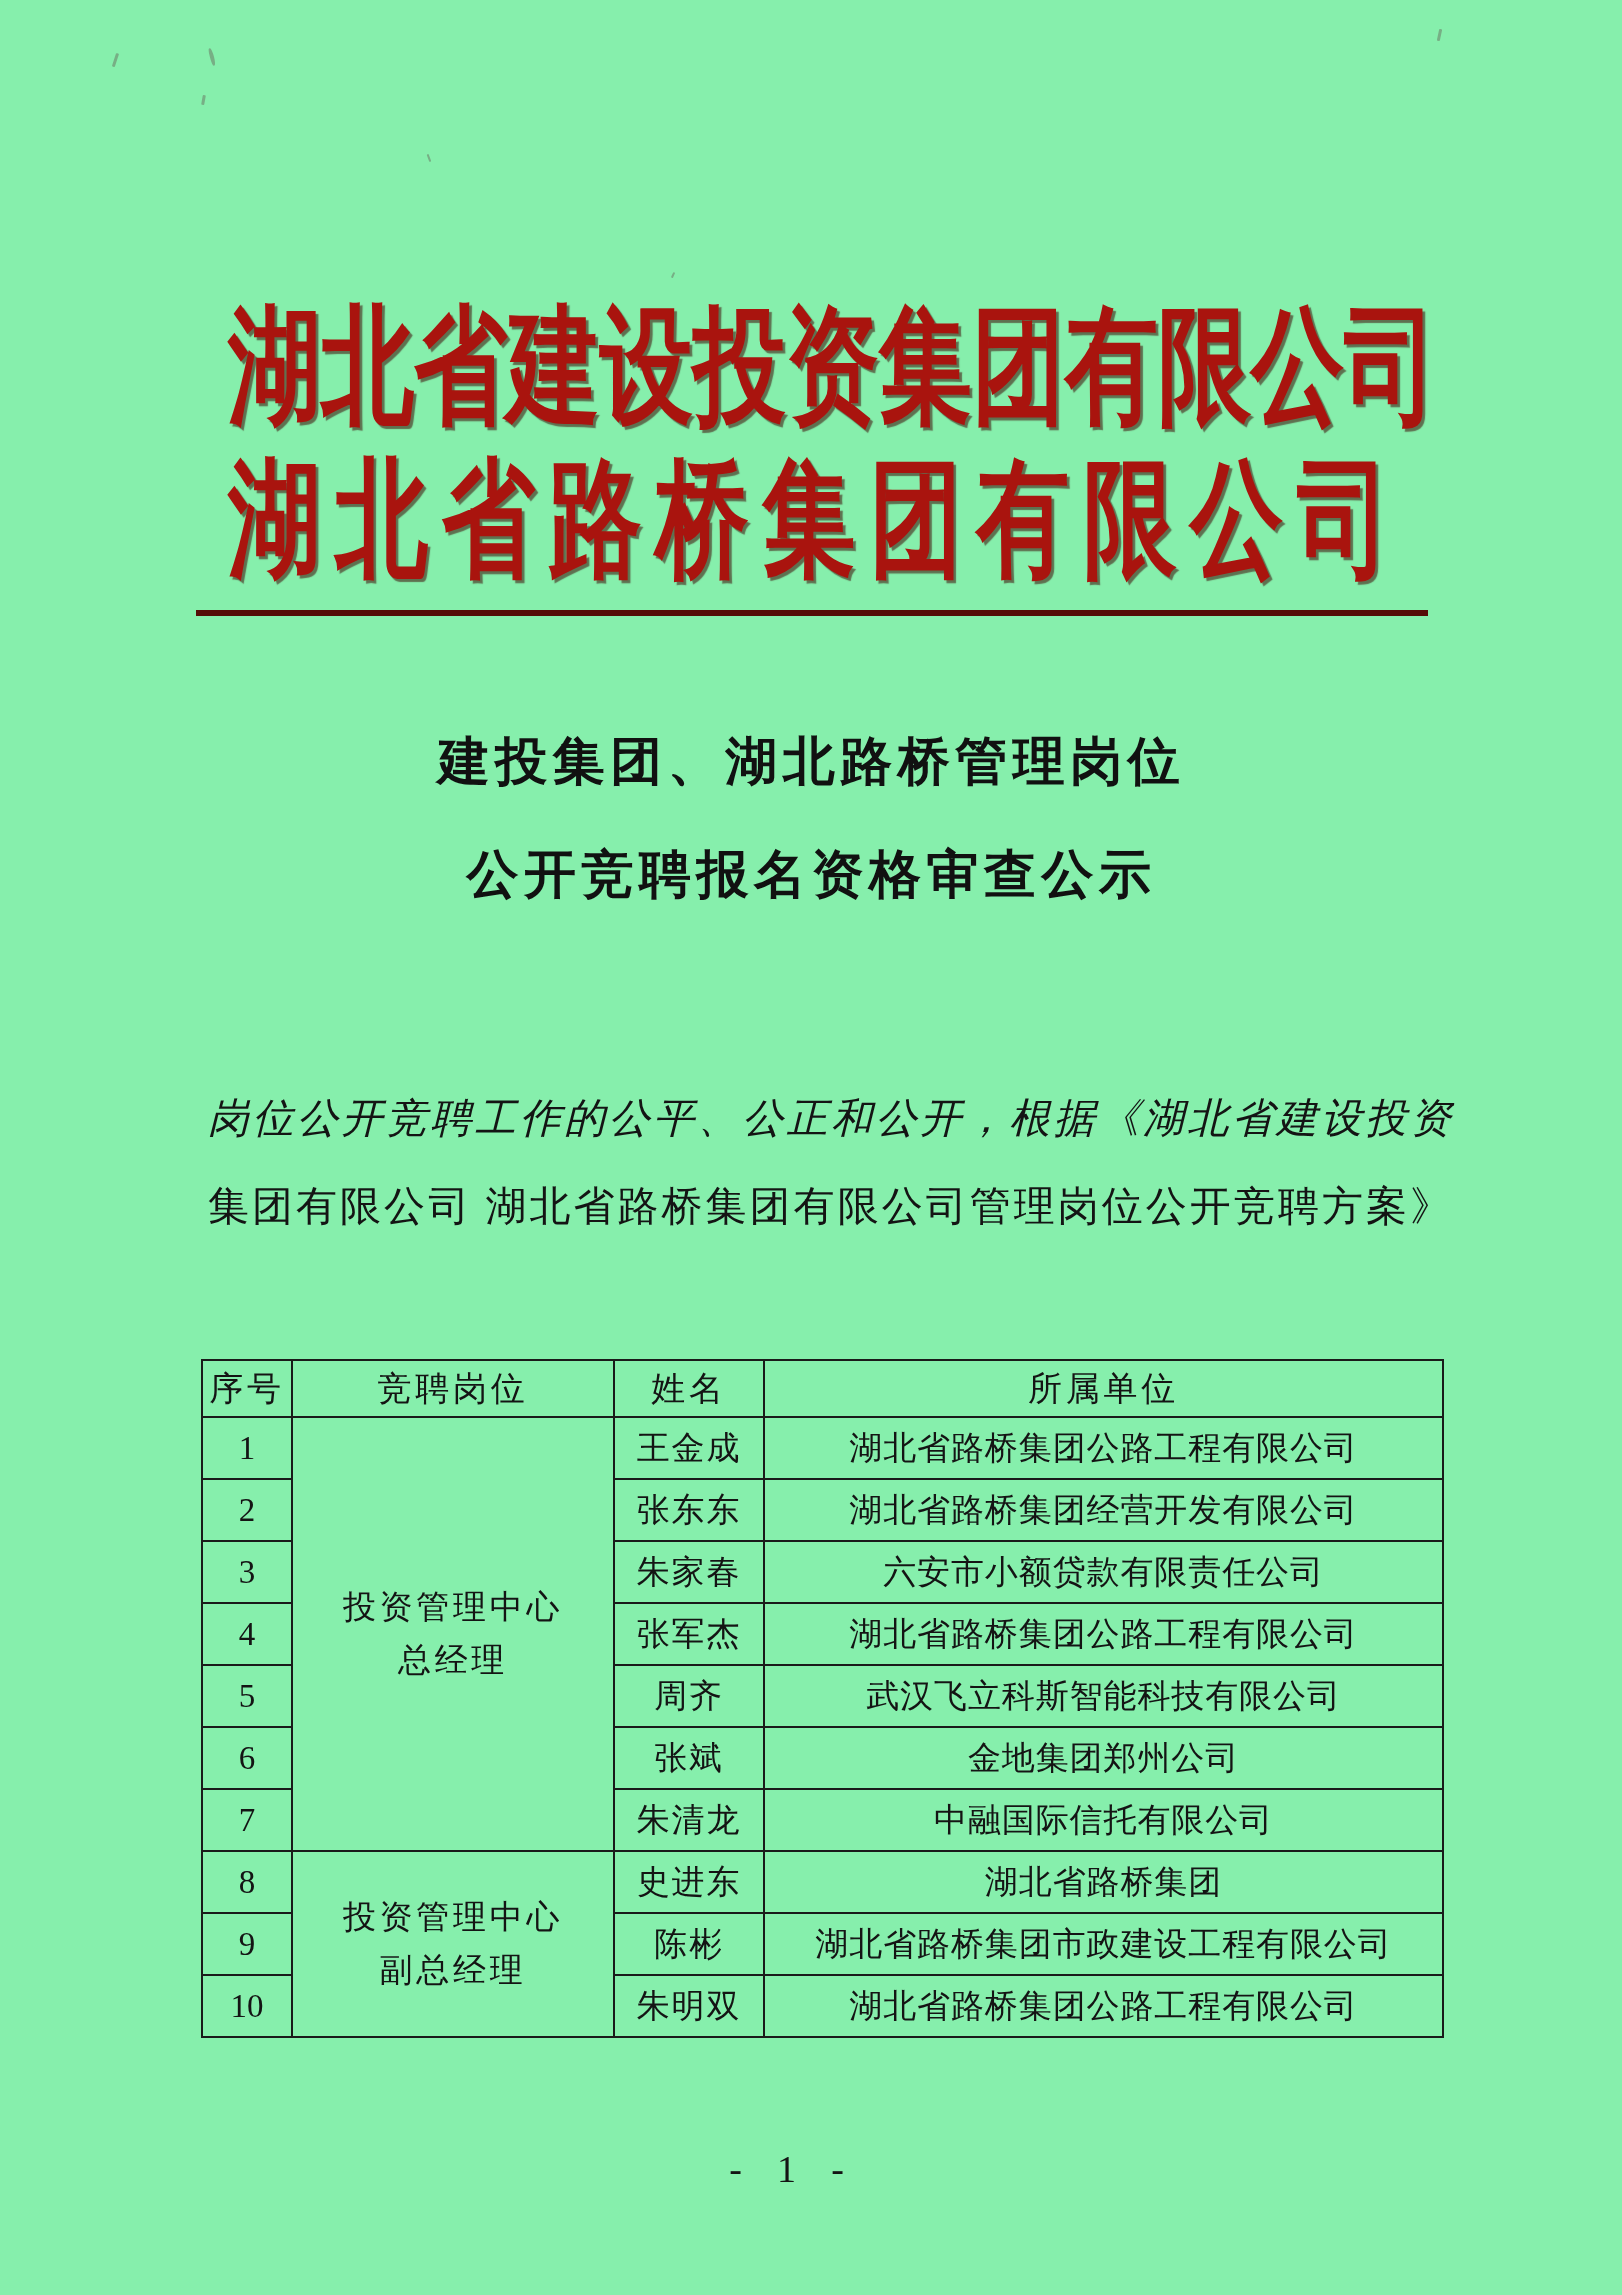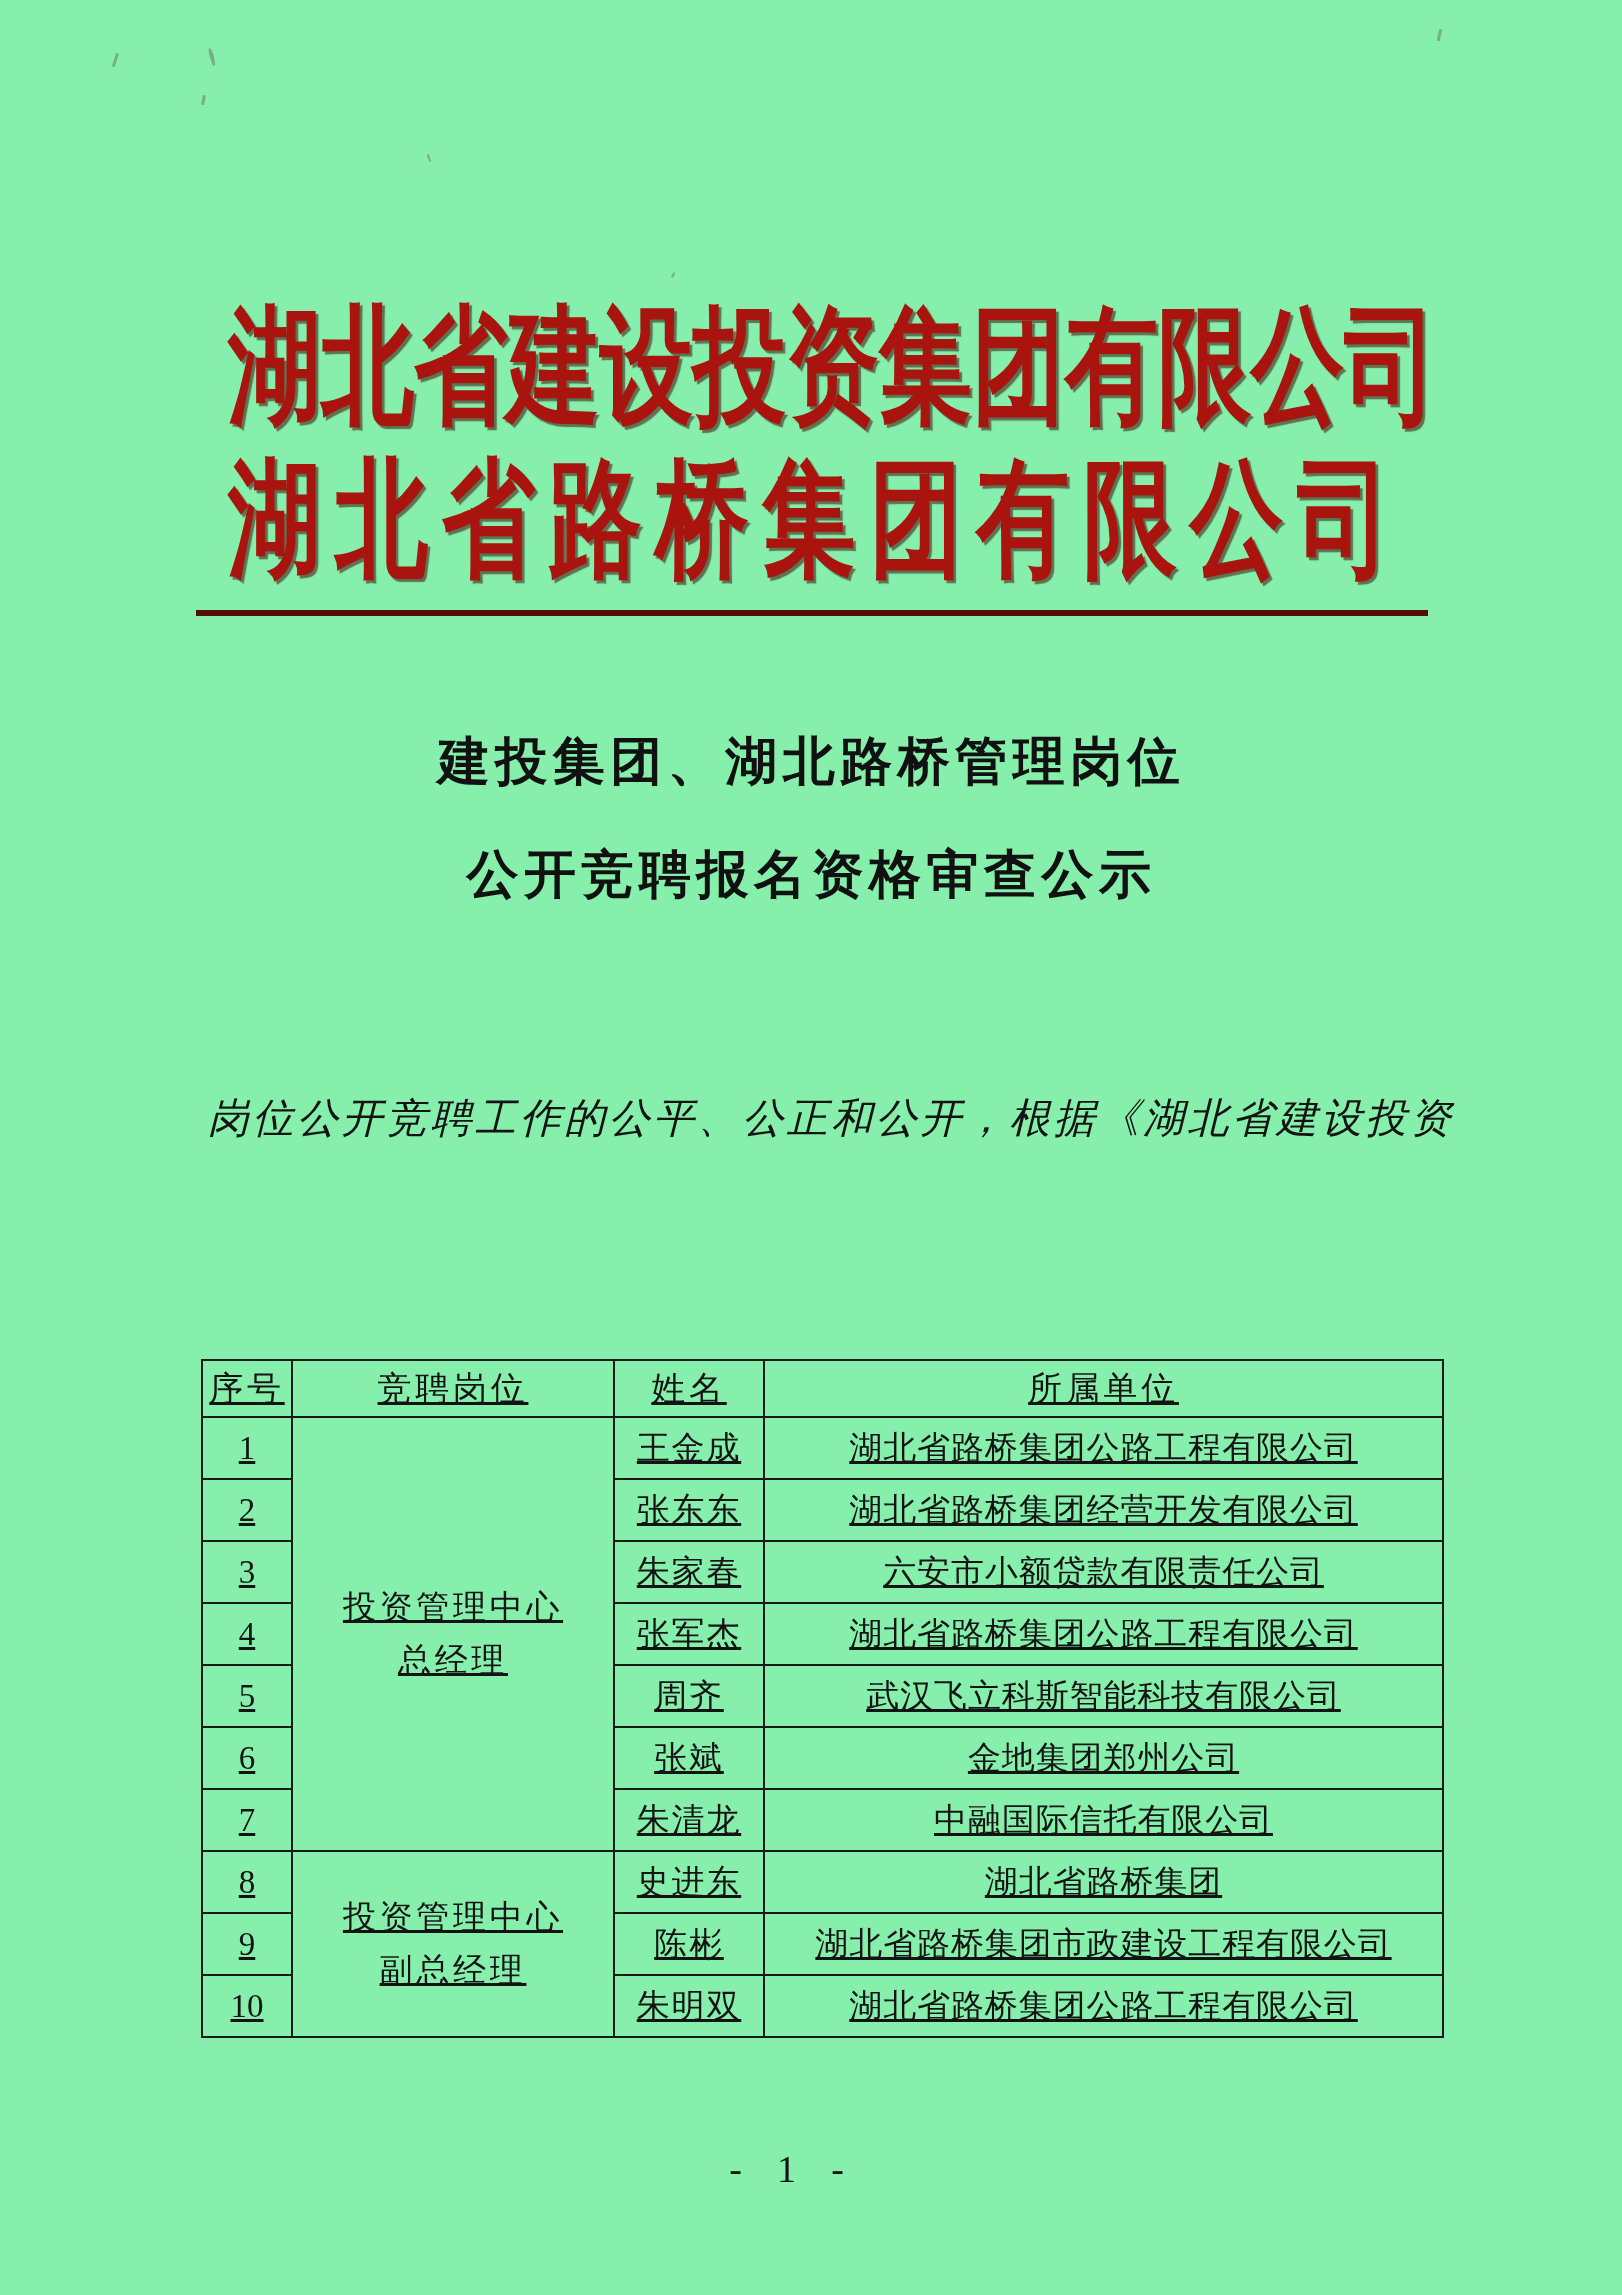--- a/index.html
+++ b/index.html
@@ -93,21 +93,20 @@
   table.roster col.c-no   { width:90px;  }
   table.roster col.c-pos  { width:322px; }
   table.roster col.c-name { width:150px; }
   table.roster col.c-unit { width:679px; }
   table.roster th, table.roster td {
     border:2.7px solid #1a1a1a;
     text-align:center;
     vertical-align:middle;
     padding:0;
     overflow:hidden;
-    text-decoration:underline;
   }
   table.roster th {
     height:55px;
     font-size:34px;
     font-weight:normal;
     letter-spacing:3.7px;
   }
   table.roster td {
     height:60px;
     font-size:33px;
@@ -143,20 +142,21 @@
   </div>
 
   <div class="lh-line lh1">湖北省建设投资集团有限公司</div>
   <div class="lh-line lh2">湖北省路桥集团有限公司</div>
   <div class="lh-rule"></div>
 
   <div class="doc-title t2">公开竞聘报名资格审查公示</div>
   <div class="doc-title t1">建投集团、湖北路桥管理岗位</div>
 
   <div class="body-line bl2">岗位公开竞聘工作的公平、公正和公开，根据《湖北省建设投资</div>
+  <div class="body-line bl3">集团有限公司 湖北省路桥集团有限公司管理岗位公开竞聘方案》</div>
 
   <table class="roster">
     <colgroup>
       <col class="c-no">
         <col class="c-pos">
         <col class="c-name">
         <col class="c-unit">
     </colgroup>
     <thead>
       <tr>

